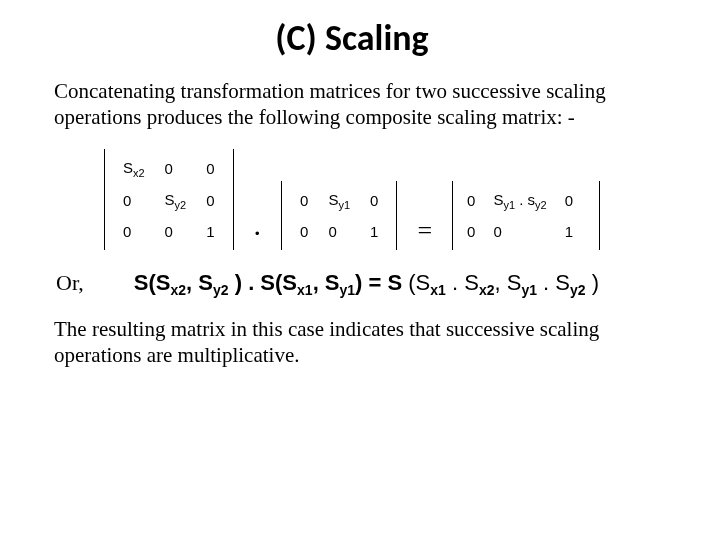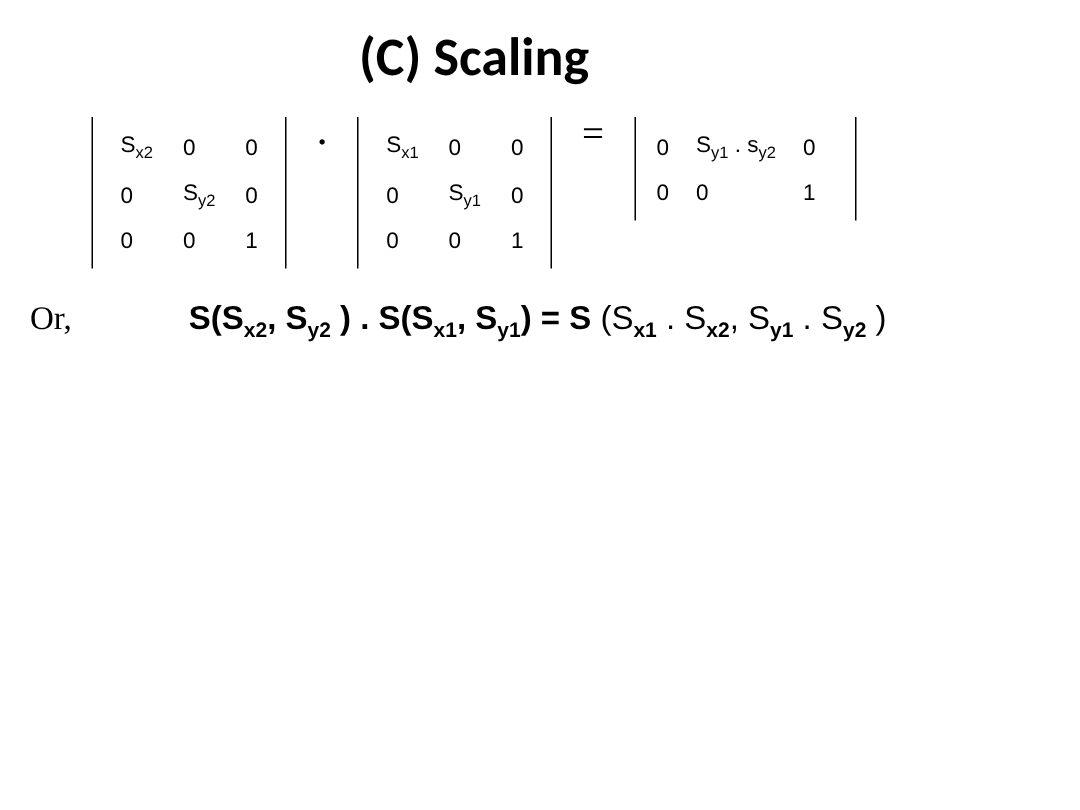--- a/index.html
+++ b/index.html
@@ -9,36 +9,37 @@
     height: 540px;
     background: #fff;
     font-family: "Times New Roman", Times, serif;
     color: #000;
   }
   .slide {
     box-sizing: border-box;
     width: 632px;
     height: 540px;
     padding: 6px 18px 10px 18px;
+    margin-left: 36px;
   }
   .title {
     font-family: Calibri, Arial, sans-serif;
     font-weight: 700;
     font-size: 36px;
     text-align: center;
     margin: 10px 0 18px 0;
   }
   .para {
     font-size: 21px;
     line-height: 1.25;
     margin: 0 0 18px 0;
   }
   .eq-row {
     display: flex;
-    align-items: flex-start;
+    align-items: flex-end;
     justify-content: center;
     gap: 18px;
     margin: 6px 0 20px 0;
   }
   .op {
     font-size: 26px;
     font-family: "Times New Roman", Times, serif;
     padding: 0 2px;
     position: relative;
     top: -4px;
@@ -59,21 +60,21 @@
     font-size: 15px;
     text-align: left;
     white-space: nowrap;
   }
   .matrix.wide td { padding: 6px 18px 6px 0; }
   .matrix.wide td:first-child { padding-left: 6px; }
   sub { font-size: 11px; }
   .or-row {
     display: flex;
     align-items: baseline;
-    gap: 78px;
+    gap: 50px;
     margin: 14px 0 18px 2px;
   }
   .or-label {
     font-size: 22px;
     font-family: "Times New Roman", Times, serif;
   }
   .S-eq {
     font-family: Liberation Sans, sans-serif;
     font-size: 22px;
     font-weight: 600;
@@ -81,20 +82,21 @@
   .S-eq .rm { font-weight: 400; }
   .S-eq sub { font-size: 14px; font-weight: 700; }
 </style>
 </head>
 <body>
 
 <div class="slide">
 
   <div class="title">(C) Scaling</div>
 
+  <p class="para">Concatenating transformation matrices for two successive scaling operations produces the following composite scaling matrix: -</p>
 
   <div class="eq-row">
 
     <div class="matrix">
       <table>
         <tbody>
             <tr>
           <td><span>S</span><sub>x2</sub></td>
           <td>0</td>
           <td>0</td>
@@ -111,25 +113,20 @@
         </tr>
       </tbody>
         </table>
     </div>
 
     <span class="op dot">.</span>
 
     <div class="matrix">
       <table>
         <tbody>
-            <tr>
-          <td><span>S</span><sub>x1</sub></td>
-          <td>0</td>
-          <td>0</td>
-        </tr>
         <tr>
           <td>0</td>
           <td><span>S</span><sub>y1</sub></td>
           <td>0</td>
         </tr>
         <tr>
           <td>0</td>
           <td>0</td>
           <td>1</td>
         </tr>
@@ -160,14 +157,15 @@
 
   </div>
 
   <div class="or-row">
     <span class="or-label">Or,</span>
     <span class="S-eq">
       <span>S(S</span><sub>x2</sub><span>, S</span><sub>y2</sub><span> ) . S(S</span><sub>x1</sub><span>, S</span><sub>y1</sub><span>) =  S </span><span class="rm">(S</span><sub>x1</sub><span class="rm"> . S</span><sub>x2</sub><span class="rm">, S</span><sub>y1</sub><span class="rm"> . S</span><sub>y2</sub><span class="rm"> )</span>
     </span>
   </div>
 
+  <p class="para">The resulting matrix in this case indicates that successive scaling operations are multiplicative.</p>
 
 </div>
 
 </body></html>

